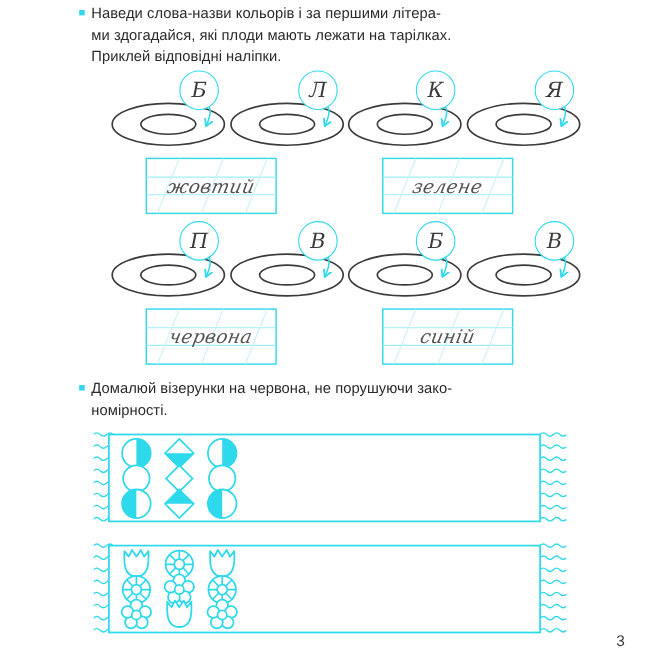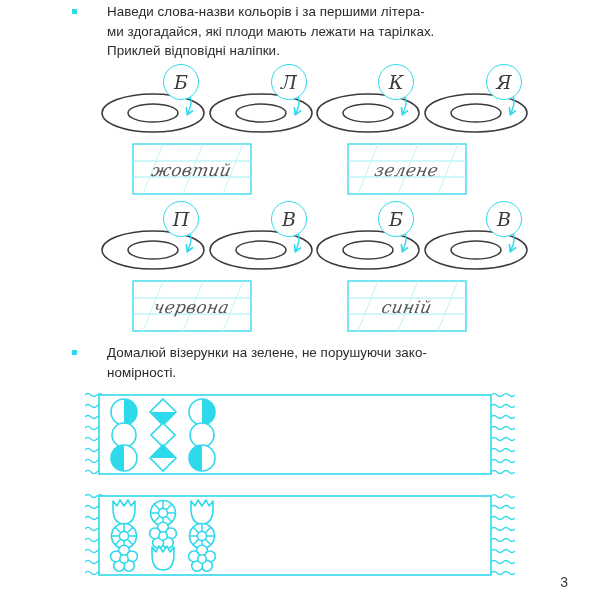--- a/index.html
+++ b/index.html
@@ -7,21 +7,21 @@
     width:600px;height:600px;
     background:#ffffff;
     font-family:"Liberation Sans", sans-serif;
     position:relative;
     overflow:hidden;
     color:#2b2b2b;
   }
   .page{position:absolute;left:0;top:0;width:600px;height:600px;}
 
   
-  .instr{position:absolute;display:flex;align-items:flex-start;gap:24px;}
+  .instr{position:absolute;display:flex;align-items:flex-start;}
   .bullet{
     width:5px;height:5px;background:#2FD9EC;
     margin-top:7px;margin-right:6px;flex:0 0 auto;
   }
   .instr-text{
     font-size:13.4px;line-height:19.5px;
     color:#2b2b2b;white-space:pre-line;
     letter-spacing:0.05px;
   }
   #instr1{left:72px;top:2px;width:470px;}
@@ -196,21 +196,21 @@
   </div>
   <div class="writeword" style="left:133px;top:281px;">
     <span>червона</span>
   </div>
   <div class="writeword" style="left:348px;top:281px;">
     <span>синій</span>
   </div>
 
   <div class="instr" id="instr2">
     <div class="bullet"></div>
-    <div class="instr-text">Домалюй візерунки на зелене, не порушуючи зако-
+    <div class="instr-text">Домалюй візерунки на червона, не порушуючи зако-
 номірності.</div>
   </div>
 
   <svg class="scarf" style="left:85px;top:392px;width:430px;height:85px;" viewBox="0 0 430 85">
 
     <g stroke="#2FD9EC" stroke-width="1.2" fill="none">
       <path d="M0,3 q3,-3 6,0 t6,0 t6,0 t6,0"></path>
       <path d="M0,14 q3,-3 6,0 t6,0 t6,0 t6,0"></path>
       <path d="M0,25 q3,-3 6,0 t6,0 t6,0 t6,0"></path>
       <path d="M0,36 q3,-3 6,0 t6,0 t6,0 t6,0"></path>

